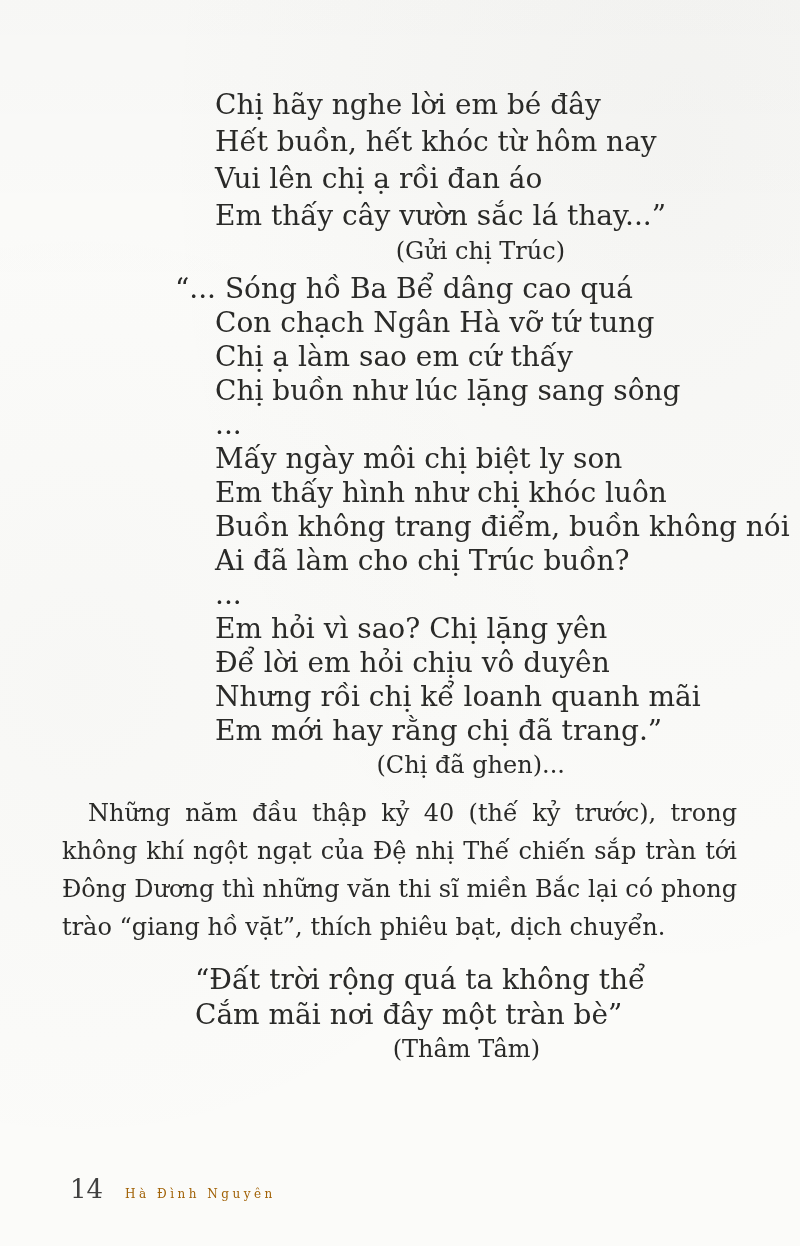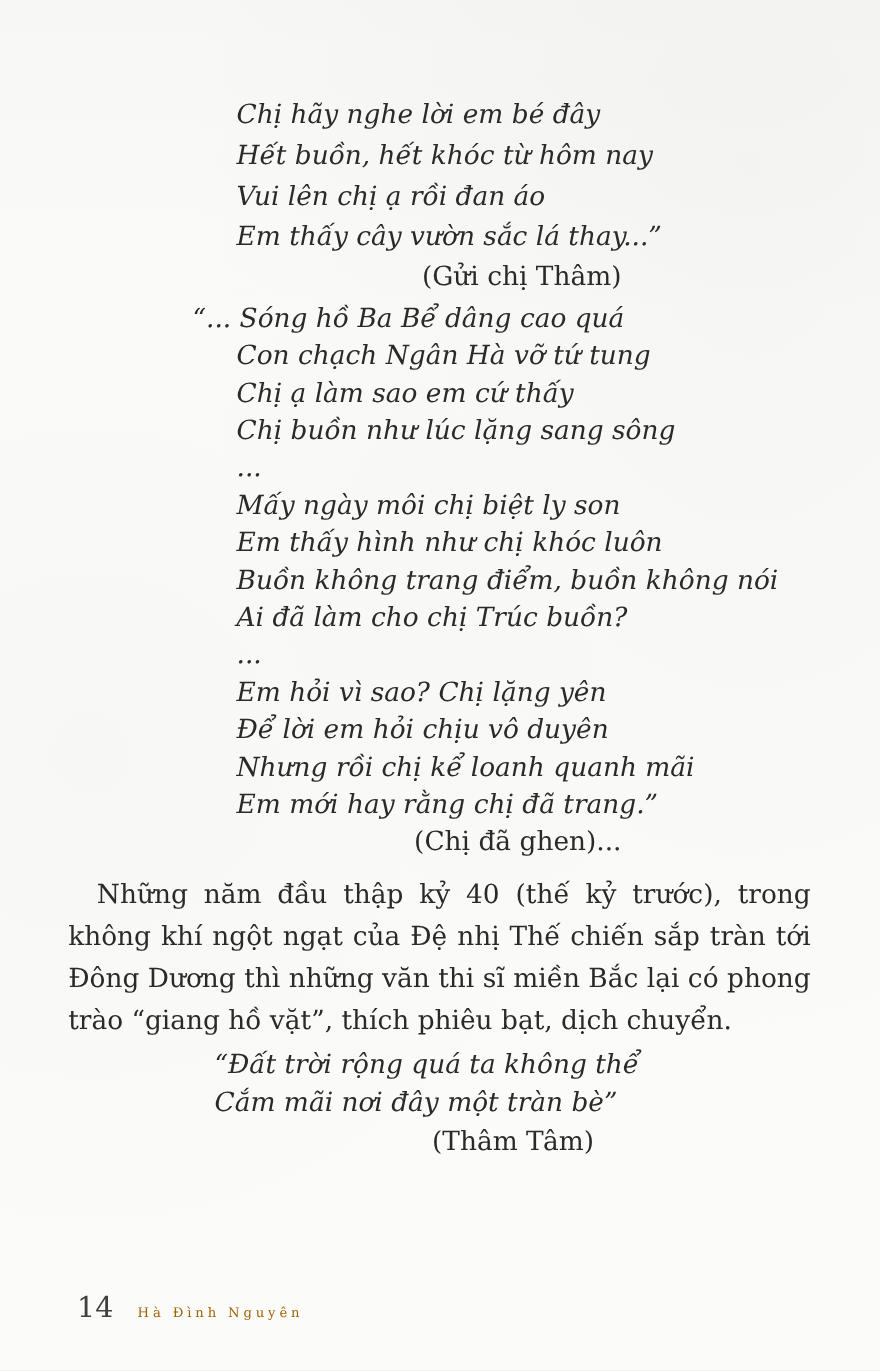--- a/index.html
+++ b/index.html
@@ -28,32 +28,31 @@
       linear-gradient(180deg, rgba(0,0,0,0.015), rgba(0,0,0,0) 25%);
     pointer-events: none;
   }
   .content {
     position: absolute;
     left: 62px;
     right: 63px;
     top: 86px;
   }
   .poem {
-    font-style: italic;
-    font-size: 24px;
+    font-size: 28px;
     margin-left: 153px;
   }
   .poem .pline { white-space: nowrap; }
   .poem1 .pline { line-height: 37px; }
   .poem2 .pline { line-height: 34px; }
   .poem2 { margin-top: 4px; }
   .poem2 .hang { text-indent: -40px; }
   .poem3 {
     margin-left: 133px;
-    margin-top: 4px;
+    margin-top: 16px;
   }
   .poem3 .pline { line-height: 35px; }
   .attribution {
     font-style: normal;
     font-size: 24px;
     line-height: 34px;
     width: 503px;
     text-align: right;
     white-space: nowrap;
   }
@@ -91,21 +90,21 @@
 
 <div class="page">
   <div class="content">
 
     <div class="poem poem1">
       <div class="pline">Chị hãy nghe lời em bé đây</div>
       <div class="pline">Hết buồn, hết khóc từ hôm nay</div>
       <div class="pline">Vui lên chị ạ rồi đan áo</div>
       <div class="pline">Em thấy cây vườn sắc lá thay...”</div>
     </div>
-    <div class="attribution attr1">(Gửi chị Thâm)</div>
+    <div class="attribution attr1">(Gửi chị Trúc)</div>
 
 
     <div class="poem poem2">
       <div class="pline hang">“... Sóng hồ Ba Bể dâng cao quá</div>
       <div class="pline">Con chạch Ngân Hà vỡ tứ tung</div>
       <div class="pline">Chị ạ làm sao em cứ thấy</div>
       <div class="pline">Chị buồn như lúc lặng sang sông</div>
       <div class="pline">...</div>
       <div class="pline">Mấy ngày môi chị biệt ly son</div>
       <div class="pline">Em thấy hình như chị khóc luôn</div>

